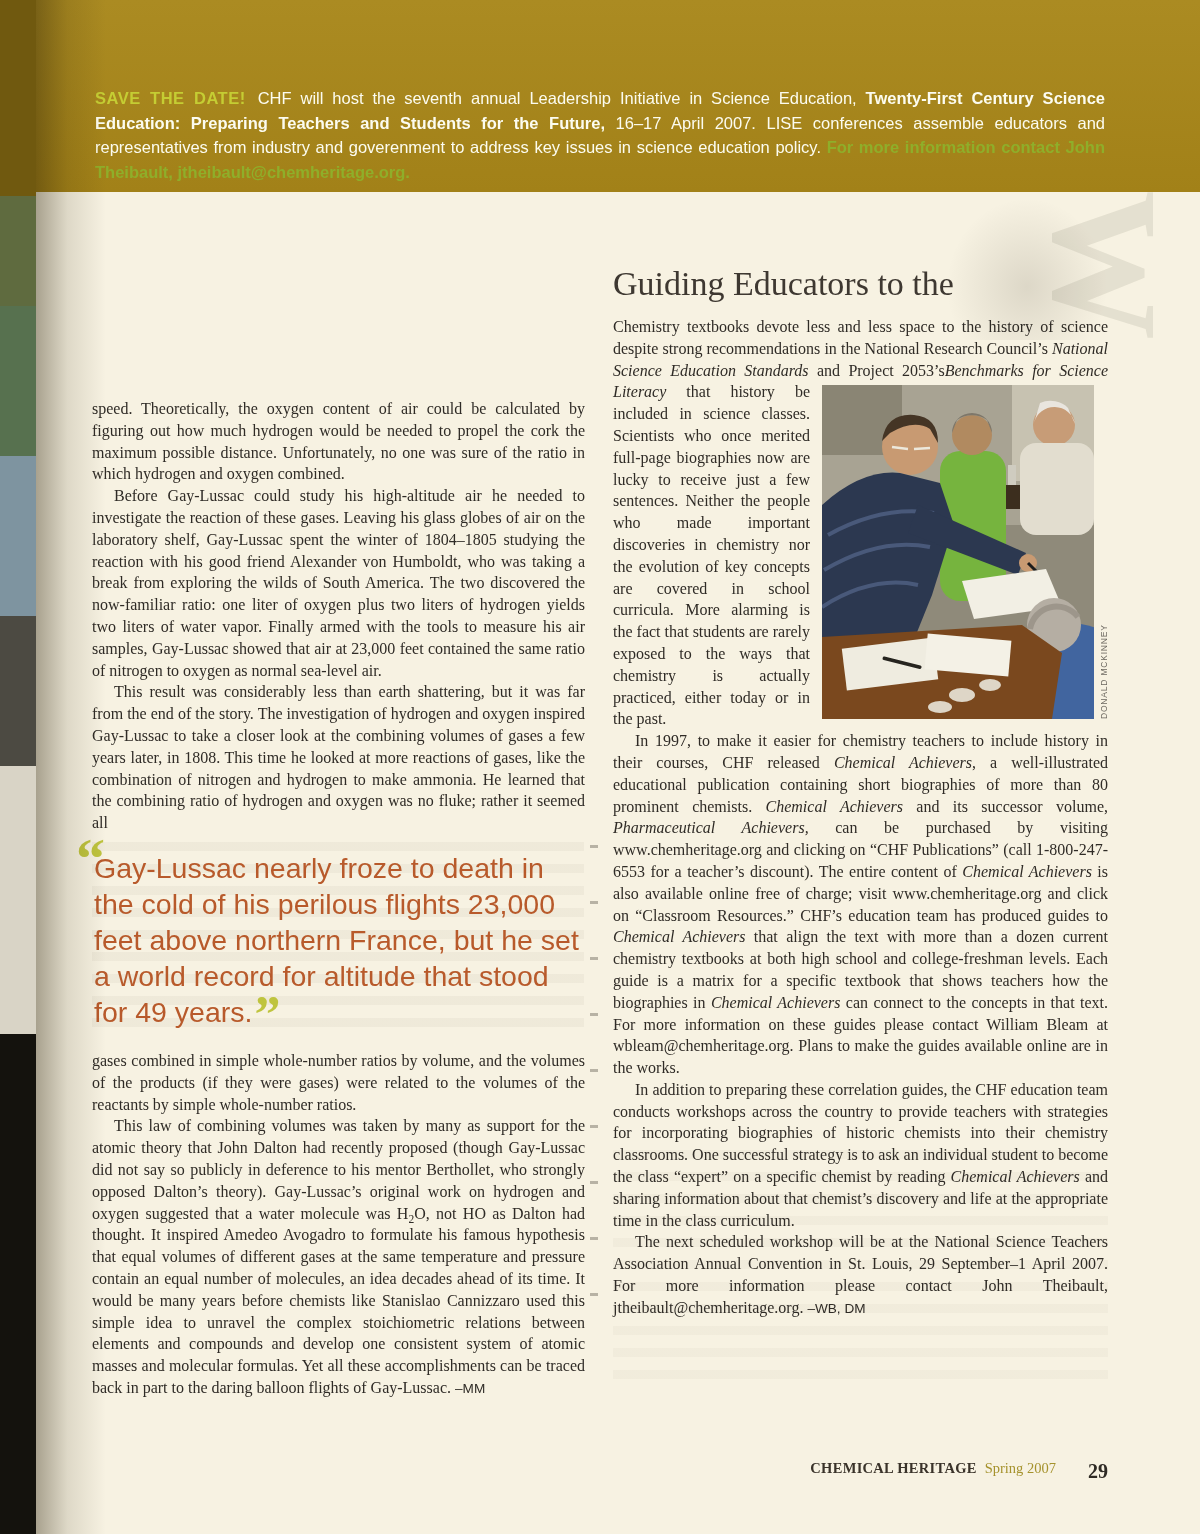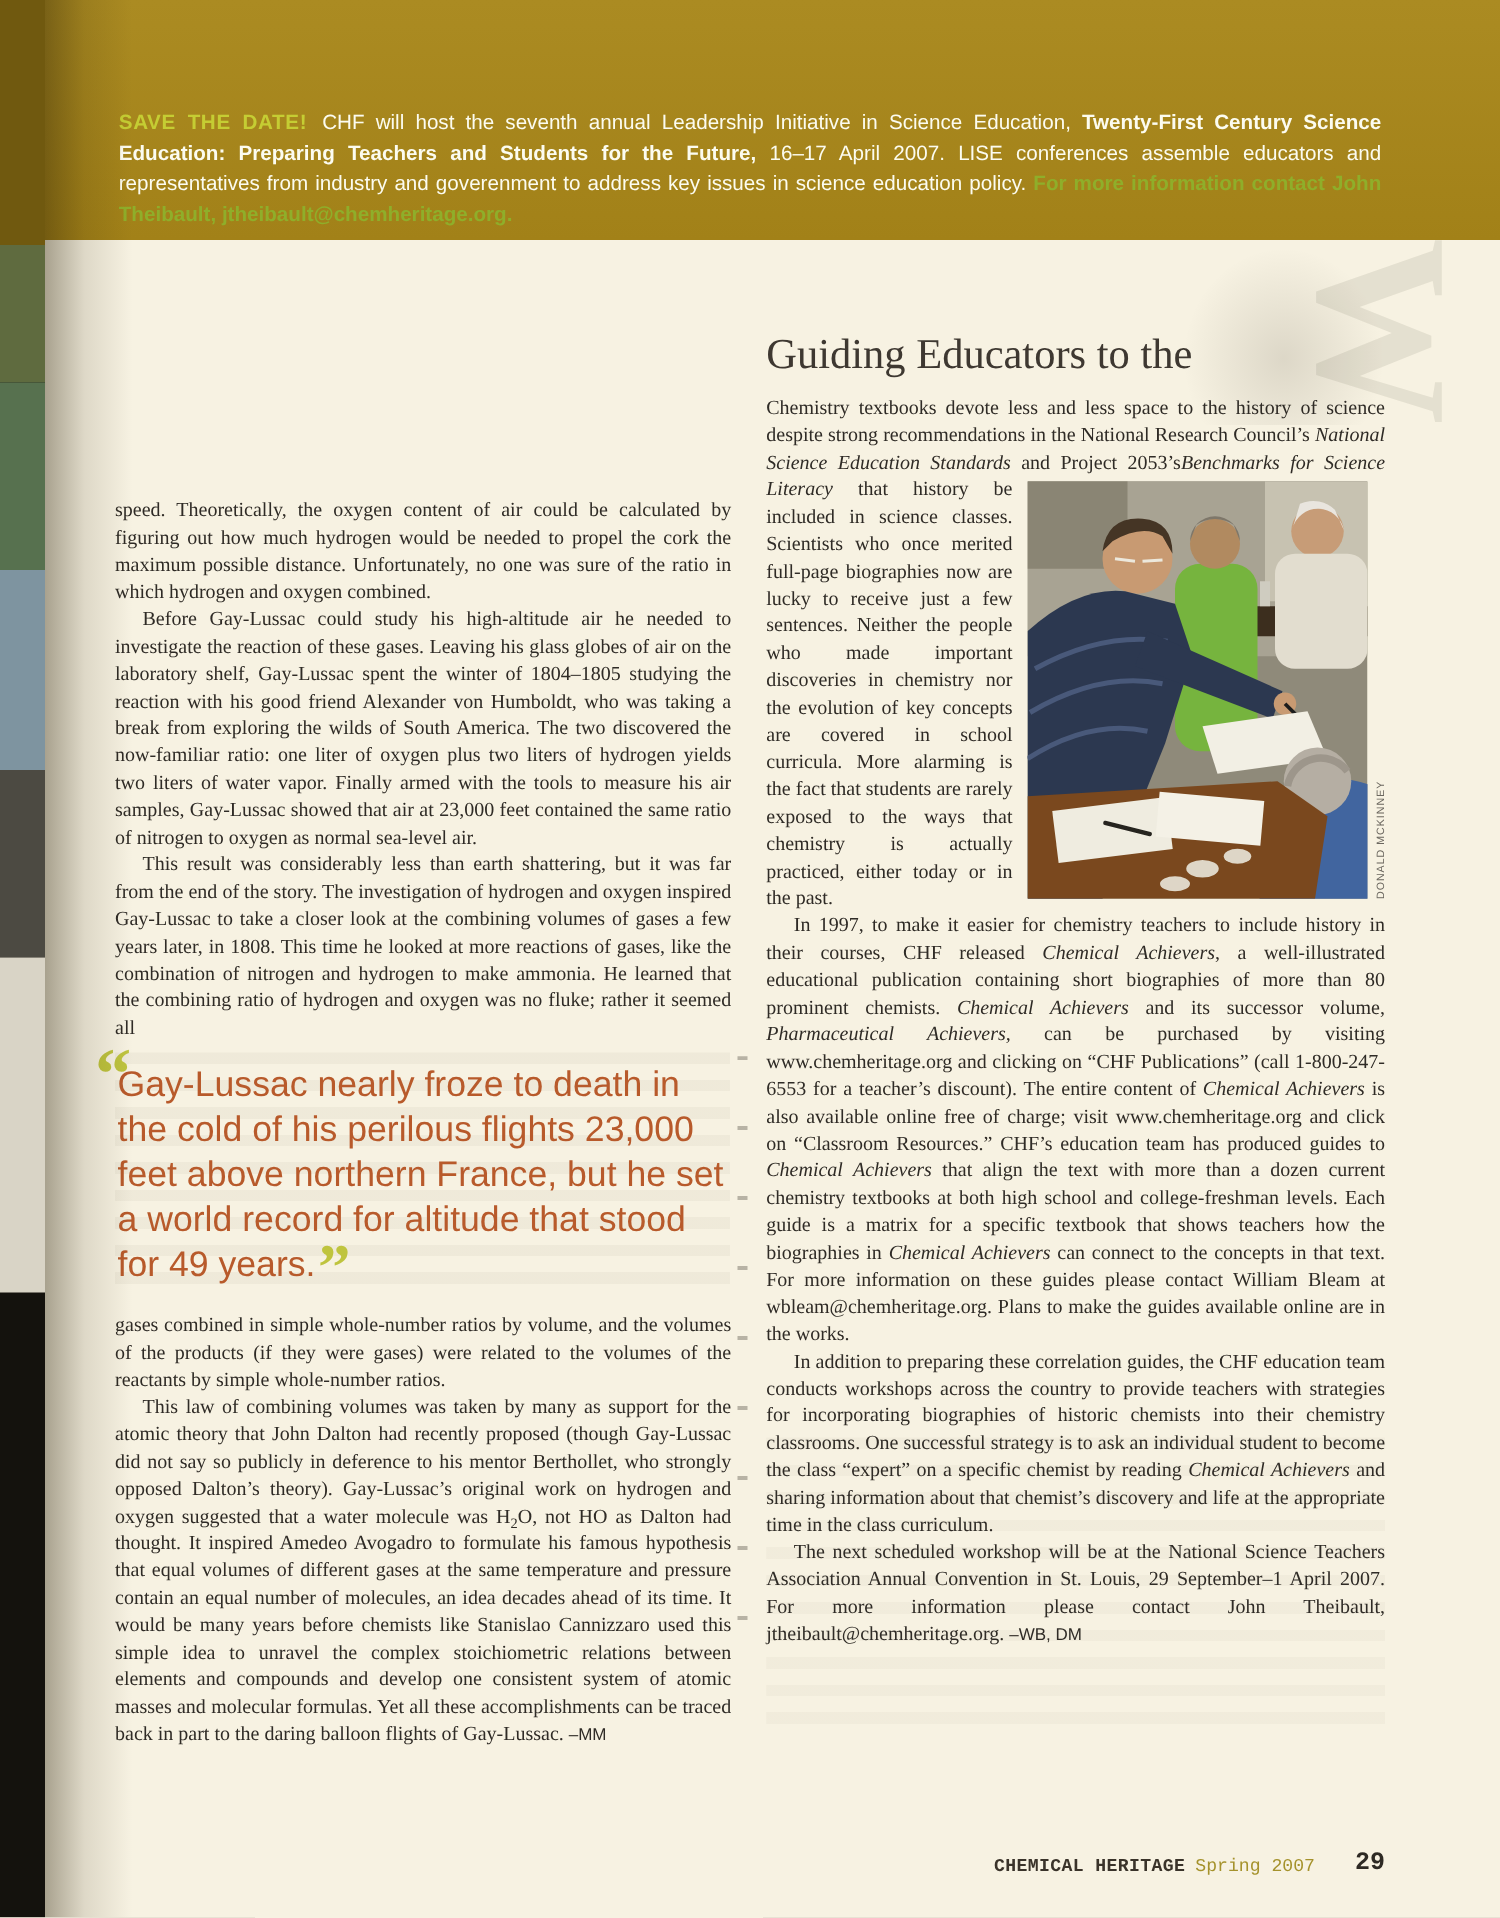--- a/index.html
+++ b/index.html
@@ -63,22 +63,22 @@
   .closeq{display:inline-block;font-size:52px;line-height:0;position:relative;top:10px;margin-left:2px;}
 
   
   .photo-float{float:right;width:286px;margin:4px 0 10px 12px;display:flex;}
   .photo-float svg{display:block;flex:0 0 272px;}
   .photo-credit{writing-mode:vertical-rl;transform:rotate(180deg);
     font-family:"Liberation Sans","DejaVu Sans",sans-serif;font-size:8.5px;letter-spacing:.8px;
     color:#6b675f;width:14px;overflow:hidden;}
 
   
-  .footer{position:absolute;right:92px;bottom:32px;display:flex;align-items:flex-end;gap:8px;z-index:3;
-    font-family:Liberation Mono, monospace;}
+  .footer{position:absolute;right:92px;bottom:51px;display:flex;align-items:flex-start;gap:8px;z-index:3;
+    font-family:Liberation Serif, serif;}
   .footer-mag{font-weight:bold;font-size:14.5px;color:#3a332a;letter-spacing:.3px;}
   .footer-issue{font-size:14.5px;color:#a5922c;}
   .footer-page{font-weight:bold;font-size:20px;color:#2e2a24;margin-left:24px;}
 </style>
 </head>
 <body>
 
 <div class="page">
 
   <div class="ghost ghost-bottle"></div>

